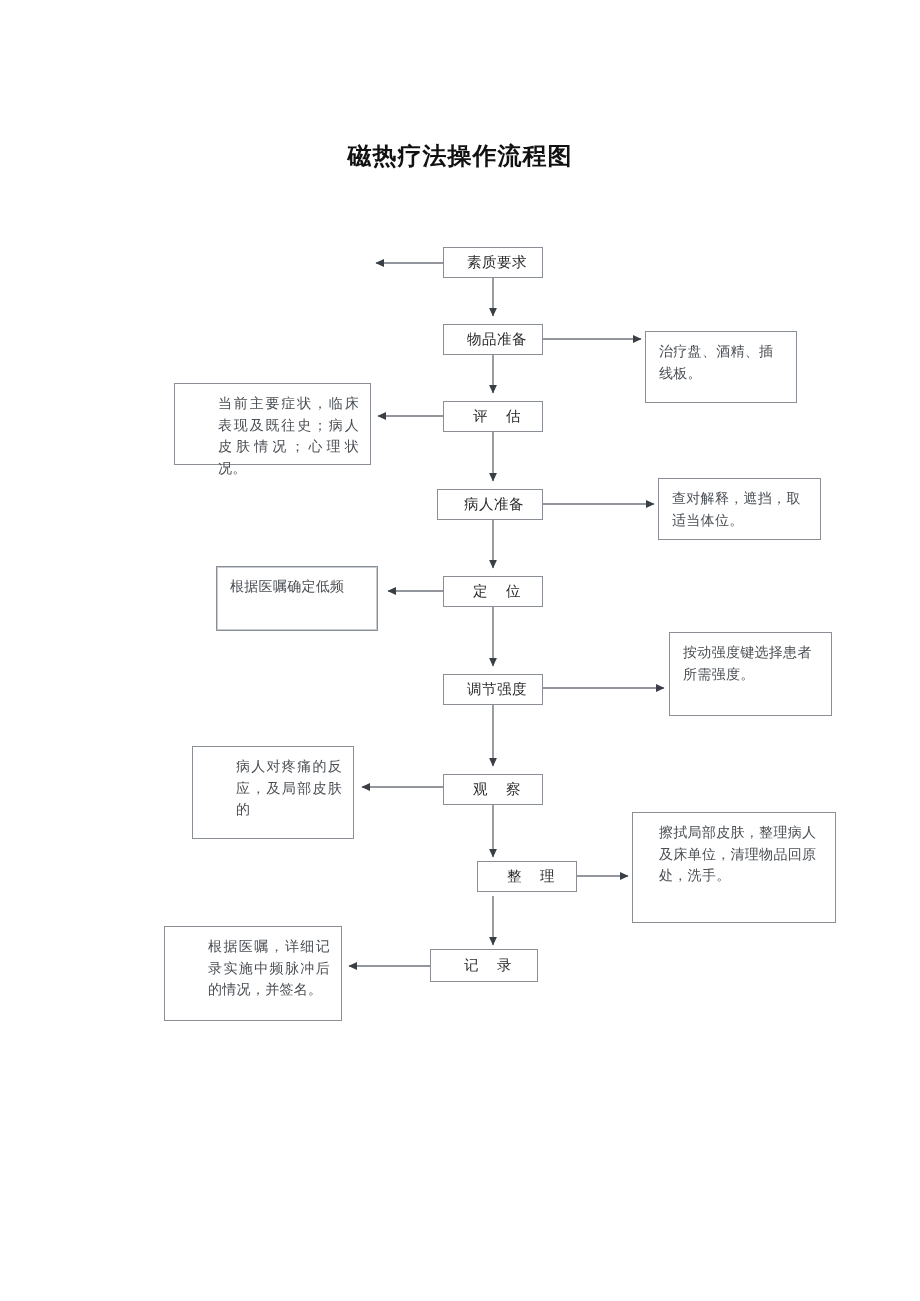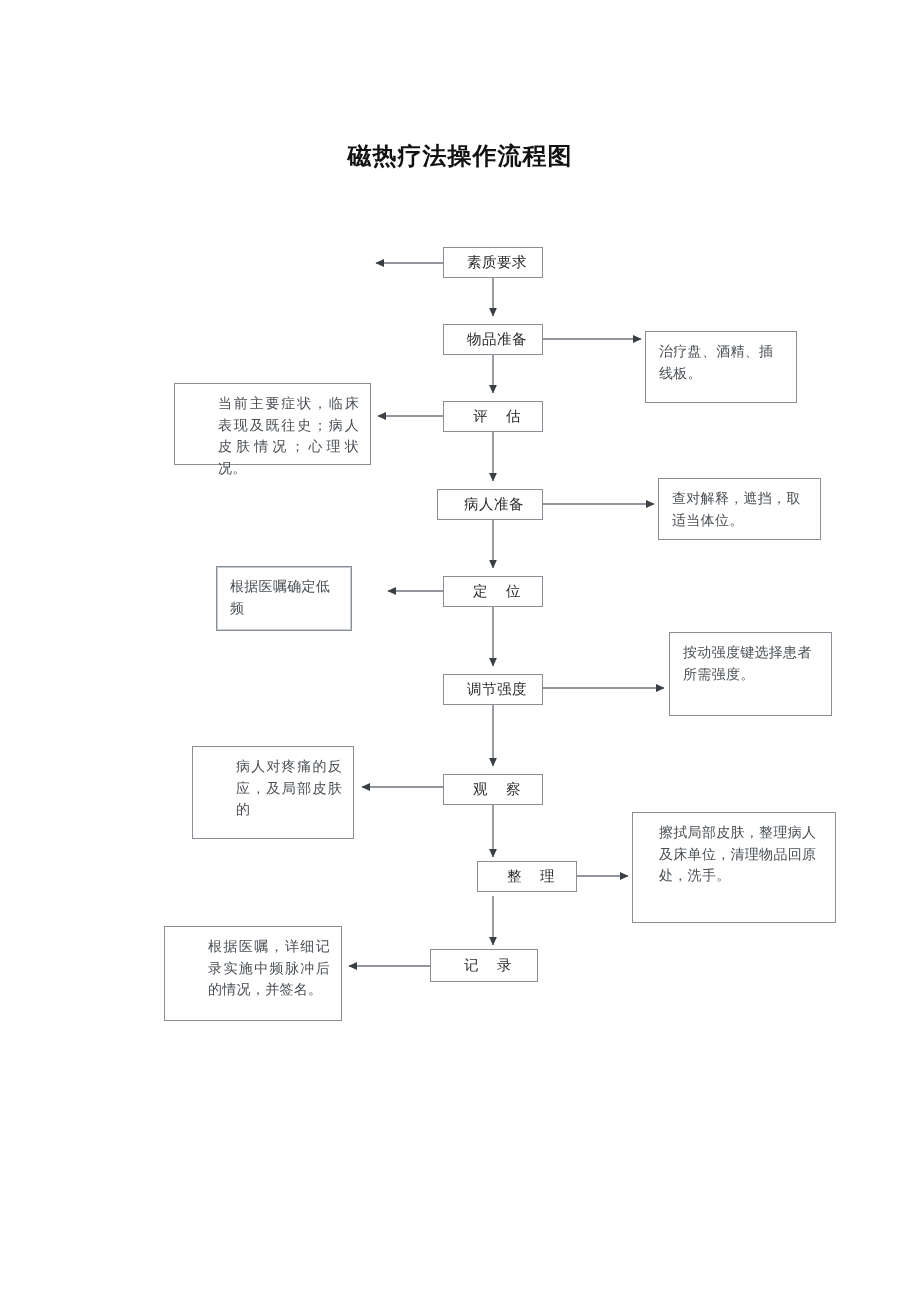--- a/index.html
+++ b/index.html
@@ -169,21 +169,21 @@
   </div>
 
   <div class="node side faded2 justify" style="left:174px; top:383px; width:197px; height:82px;">
     <span class="txt">当前主要症状，临床表现及既往史；病人皮肤情况；心理状况。</span>
   </div>
 
   <div class="node side faded2" style="left:658px; top:478px; width:163px; height:62px;">
     <span class="txt">查对解释，遮挡，取适当体位。</span>
   </div>
 
-  <div class="node side faded2 dbl" style="left:216px; top:566px; width:136px; height:65px;">
+  <div class="node side faded2 dbl" style="left:216px; top:566px; width:162px; height:65px;">
     <span class="txt">根据医嘱确定低频</span>
   </div>
 
   <div class="node side faded2" style="left:669px; top:632px; width:163px; height:84px;">
     <span class="txt">按动强度键选择患者所需强度。</span>
   </div>
 
   <div class="node side faded2 justify" style="left:192px; top:718px; width:162px; height:93px;margin-top:28px;">
     <span class="txt">病人对疼痛的反应，及局部皮肤的</span>
   </div>

